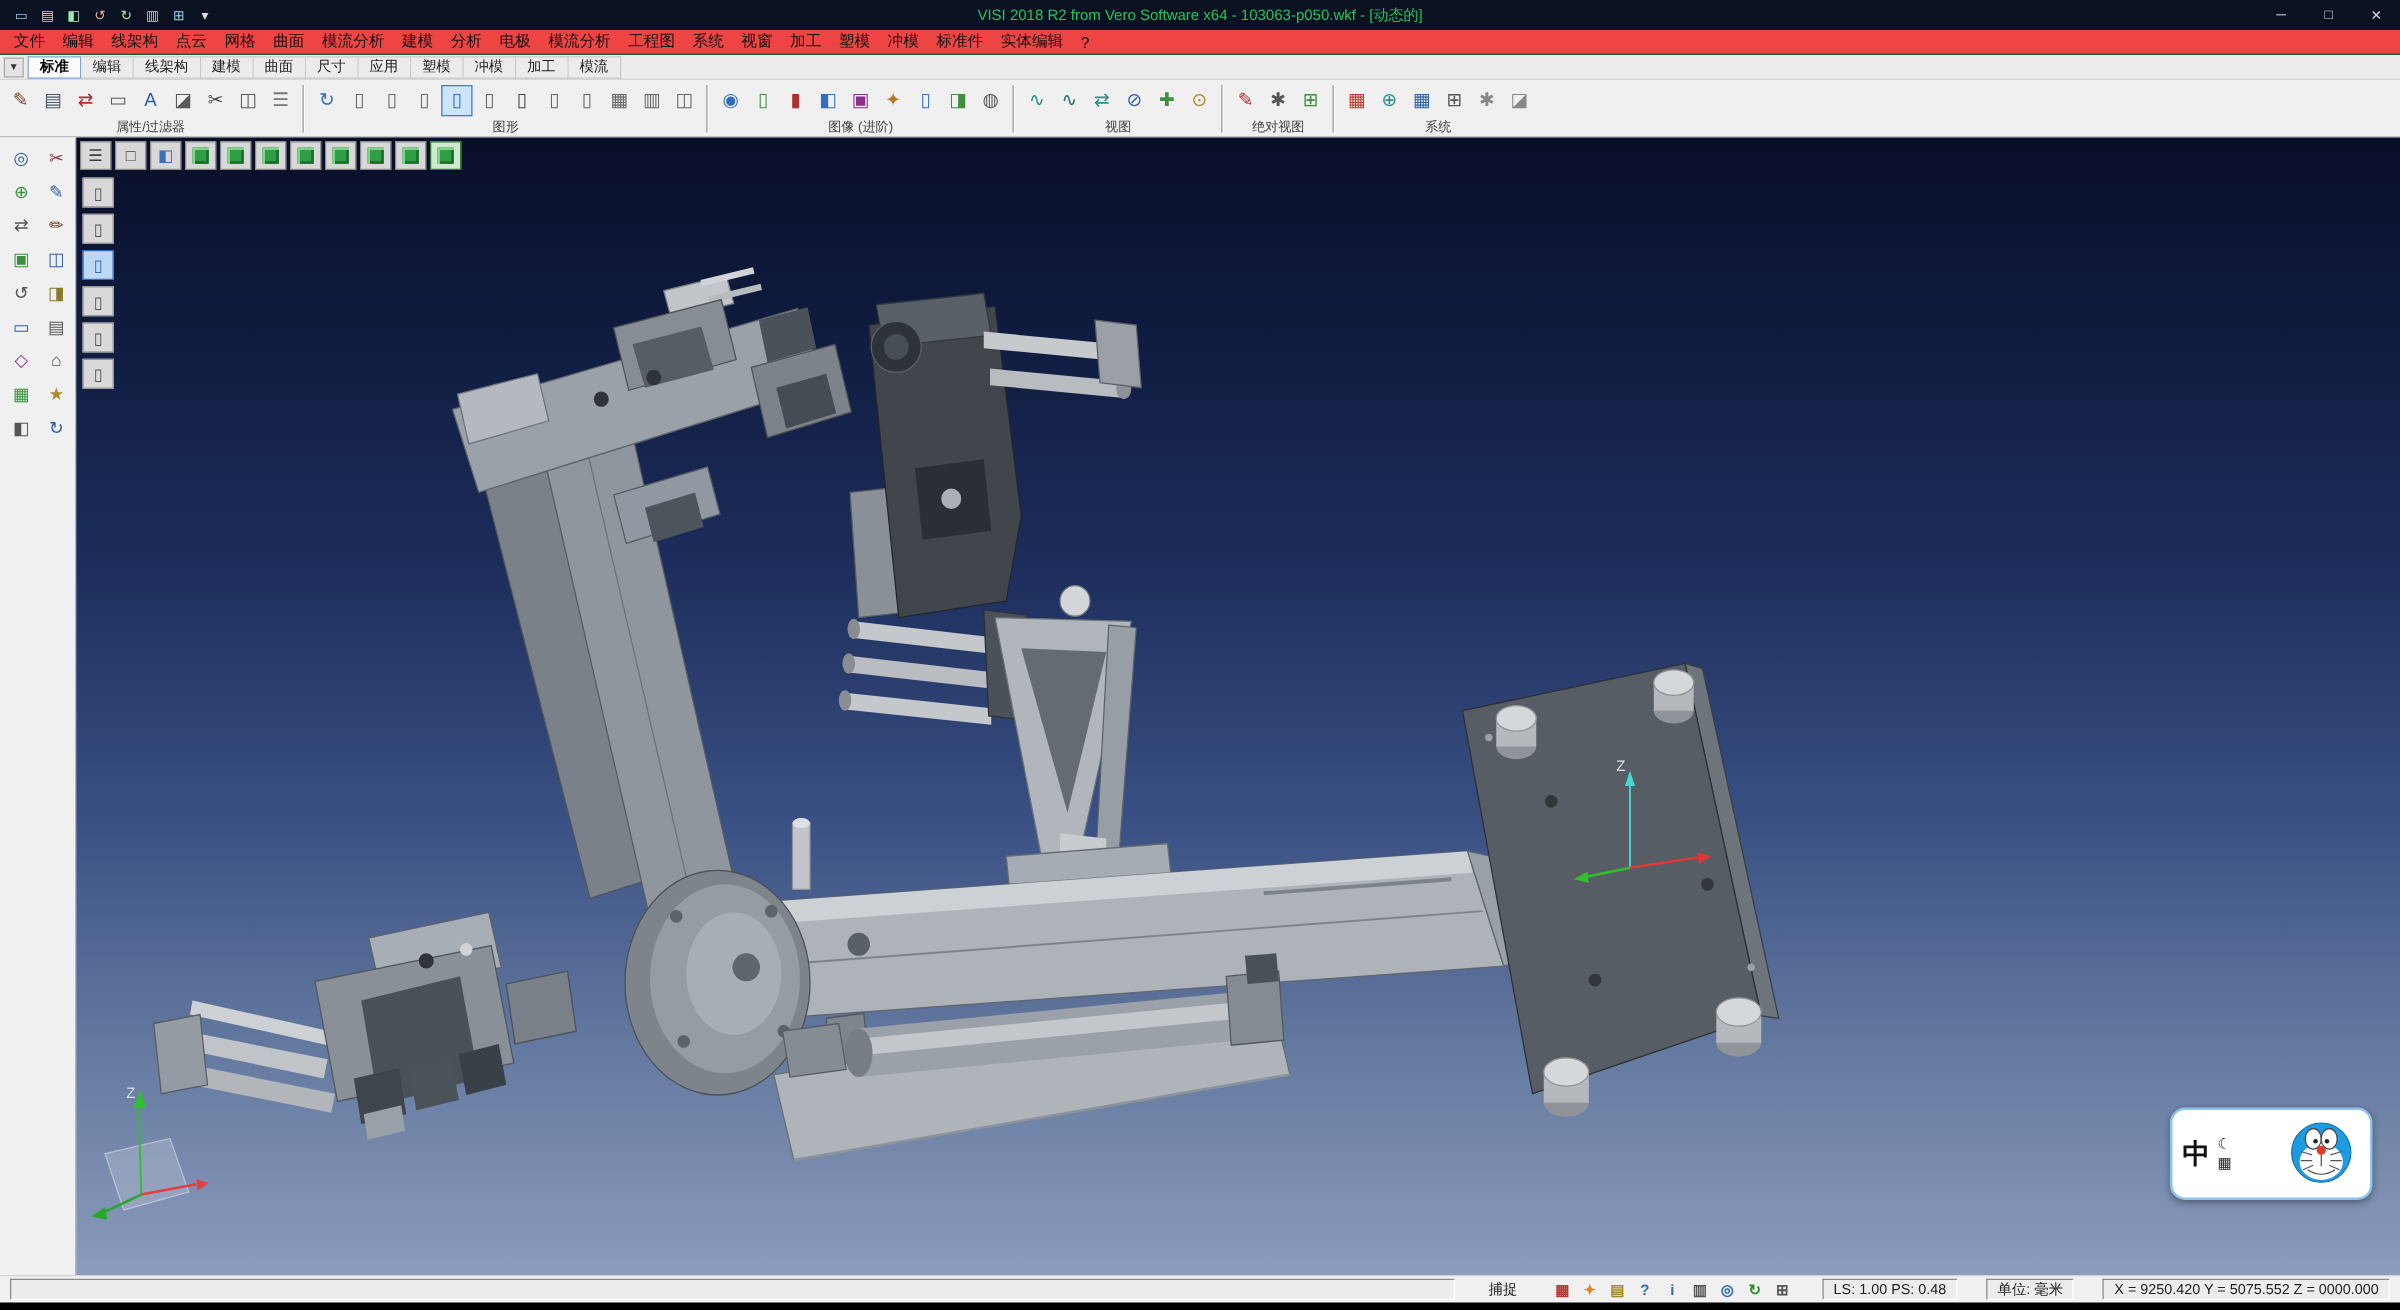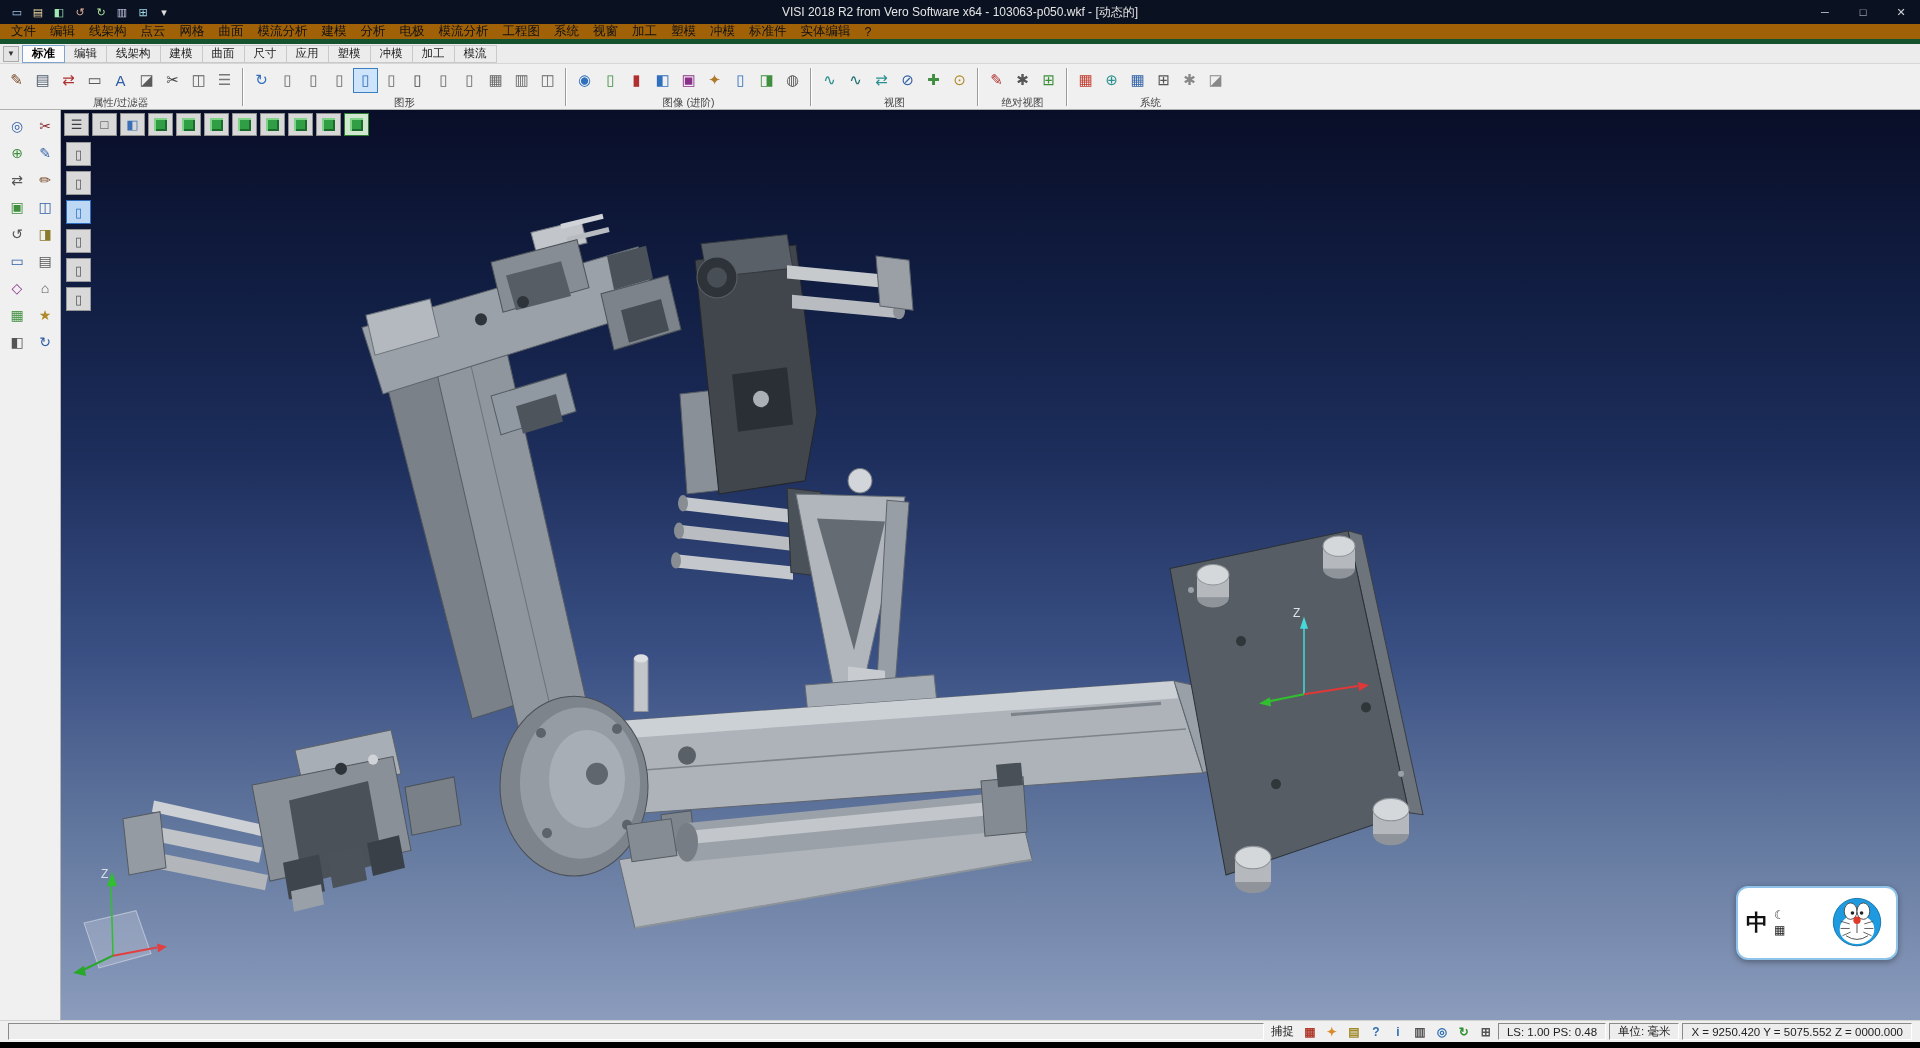--- a/index.html
+++ b/index.html
@@ -4,27 +4,27 @@
 <style>
   * { margin:0; padding:0; box-sizing:border-box; }
   body { font-family:"Liberation Sans", sans-serif; background:#000; }
   .screen { width:1920px; height:1048px; overflow:hidden; position:relative; background:#f0f0f0;
             display:flex; flex-direction:column; font-family:"Liberation Sans", sans-serif; }
 
   
   .titlebar { height:24px; background:#0a1120; display:flex; align-items:center; position:relative; flex:none; }
   .qat { display:flex; align-items:center; gap:3px; padding-left:8px; z-index:2; }
   .qat span { width:18px; height:18px; display:flex; align-items:center; justify-content:center; font-size:11px; cursor:default; }
-  .title-text { position:absolute; left:0; right:0; text-align:center; color:#e5e5e5; font-size:12px; }
+  .title-text { position:absolute; left:0; right:0; text-align:center; color:#22c55e; font-size:12px; }
   .win-controls { margin-left:auto; display:flex; z-index:2; }
   .win-controls span { width:38px; height:24px; display:flex; align-items:center; justify-content:center;
                        color:#cfd3da; font-size:11px; }
 
   
-  .menubar { height:20px; background:#a16207; display:flex; align-items:center; padding-left:4px; font-size:12.5px; color:#111; flex:none; border-bottom:5px solid #14532d; }
+  .menubar { height:20px; background:#ef4444; display:flex; align-items:center; padding-left:4px; font-size:12.5px; color:#111; flex:none; border-bottom:1px solid #14532d; }
   .menu-item { padding:1px 7px; white-space:nowrap; }
 
   
   .tabrow { height:20px; background:#ececec; display:flex; align-items:center; padding-left:3px; flex:none; border-bottom:1px solid #d6d6d6; }
   .tab-dd { width:16px; height:16px; font-size:8px; display:flex; align-items:center; justify-content:center;
             border:1px solid #aaa; background:#e4e4e4; margin-right:3px; color:#333; }
   .tabs { display:flex; height:18px; }
   .tab { font-size:11.5px; color:#222; padding:1px 9px; border:1px solid #c9c9c9; border-left:none; display:flex; align-items:center; background:#ececec; white-space:nowrap; }
   .tab:first-child { border-left:1px solid #c9c9c9; }
   .tab.active { background:#fbfbfb; border:1px solid #7da3cf; font-weight:bold; color:#000; }
@@ -72,21 +72,21 @@
                 font-size:11.5px; color:#222; padding:0 8px; gap:8px; flex:none; }
   .sr1-spacer { flex:1; }
   .magnifier { width:9px; height:9px; border:2px solid #3a3a3a; border-radius:50%; position:relative; display:inline-block; }
   .magnifier::after { content:""; position:absolute; width:6px; height:2px; background:#3a3a3a; transform:rotate(45deg); right:-5px; bottom:-2px; }
   .sr1-sep { width:2px; height:13px; border-left:1px solid #9b9b9b; border-right:1px solid #fff; }
   .sr1-text.layer { font-weight:bold; }
   .swatches { display:flex; gap:3px; align-items:center; }
   .swatch { width:22px; height:12px; border:1px solid #555; display:inline-block; }
   .green-dot { width:13px; height:13px; border-radius:50%; background:radial-gradient(circle at 35% 30%, #7fe57f, #1e9e1e); border:1px solid #157015; display:inline-block; }
 
-  .statusrow2 { height:22px; background:#f0f0f0; display:flex; align-items:center; gap:3px; padding:0 8px;
+  .statusrow2 { height:22px; background:#f0f0f0; display:flex; align-items:center; gap:23px; padding:0 8px;
                 font-size:11.5px; color:#222; flex:none; border-top:1px solid #d2d2d2; }
   .well { border:1px solid; border-color:#8a8a8a #ffffff #ffffff #8a8a8a; background:#ededed;
           padding:1px 8px; white-space:nowrap; height:17px; display:flex; align-items:center; }
   .well.long { flex:1; }
   .sr2-text { padding:0 4px; }
   .sb-icons { display:flex; gap:4px; align-items:center; }
   .sb-icon { width:18px; height:17px; display:flex; align-items:center; justify-content:center; font-size:12px; font-weight:bold; }
 
   .taskbar-strip { height:6px; background:#000; flex:none; }
 </style>

